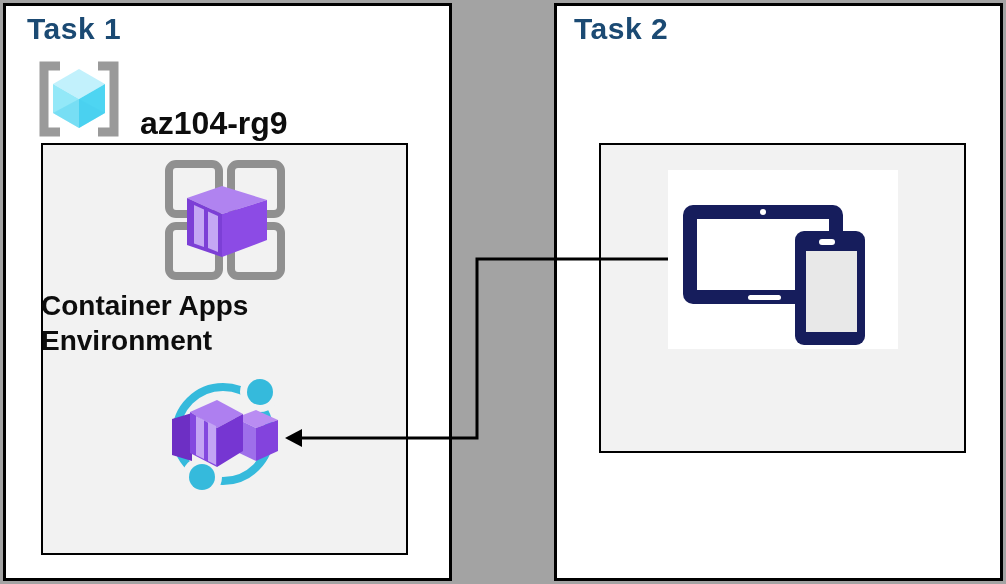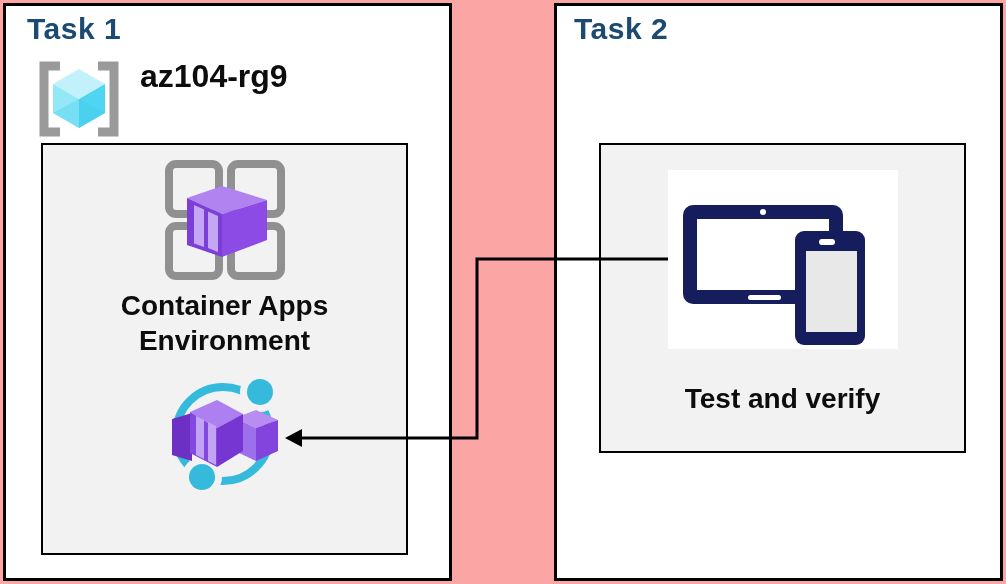--- a/index.html
+++ b/index.html
@@ -1,20 +1,20 @@
 <!DOCTYPE html>
 <html><head>
 <meta charset="utf-8">
 <style>
   html, body { margin: 0; padding: 0; background: #ffffff; }
   .canvas {
     position: relative;
     width: 1006px;
     height: 584px;
-    background: #fca5a5;
+    background: #a3a3a3;
     font-family: "Liberation Sans", "DejaVu Sans", sans-serif;
     overflow: hidden;
   }
   .task-box {
     position: absolute;
     top: 3px;
     width: 443px;
     height: 572px;
     border: 3px solid #000000;
     background: #ffffff;
@@ -28,21 +28,21 @@
     color: #1B4A73;
     letter-spacing: 0.5px;
   }
   .task1-title { left: 27px; top: 12px; }
   .task2-title { left: 574px; top: 12px; }
   .rg-row {
     position: absolute;
     left: 32px;
     top: 58px;
     display: flex;
-    align-items: flex-start;
+    align-items: flex-end;
     gap: 14px;
   }
   .rg-name {
     font-size: 32px;
     font-weight: bold;
     color: #0d0d0d;
   }
   .inner-box {
     position: absolute;
     background: #F2F2F2;
@@ -57,21 +57,21 @@
     position: absolute;
     left: 668px;
     top: 170px;
     width: 230px;
     height: 179px;
     background: #ffffff;
   }
   .diagram-label {
     position: absolute;
     width: 367px;
-    text-align: center;
+    text-align: left;
     font-size: 28px;
     line-height: 35px;
     font-weight: bold;
     color: #0d0d0d;
   }
   .env-label    { left: 41px;  top: 288px; }
   .app-label    { left: 41px;  top: 500px; }
   .verify-label { left: 599px; top: 381px; }
   .connector-overlay {
     position: absolute;
@@ -153,20 +153,19 @@
         <rect x="29" y="49" width="132" height="71" fill="#ffffff"></rect>
         <circle cx="95" cy="42" r="3" fill="#ffffff"></circle>
         <rect x="80" y="125" width="33" height="5" rx="2.5" fill="#ffffff"></rect>
         <rect x="127" y="61" width="70" height="114" rx="9" fill="#161D5C"></rect>
         <rect x="151" y="69" width="16" height="6" rx="3" fill="#ffffff"></rect>
         <rect x="138" y="81" width="51" height="81" fill="#E8E8E8"></rect>
       </svg>
     </span>
   </div>
 
-  <div class="diagram-label verify-label">Test and verify</div>
 
   <svg class="connector-overlay" width="1006" height="584" viewBox="0 0 1006 584">
     <path d="M668,259 H477 V438 H300" fill="none" stroke="#000000" stroke-width="3"></path>
     <polygon points="285,438 302,429 302,447" fill="#000000"></polygon>
   </svg>
 
 </div>
 
 </body></html>

